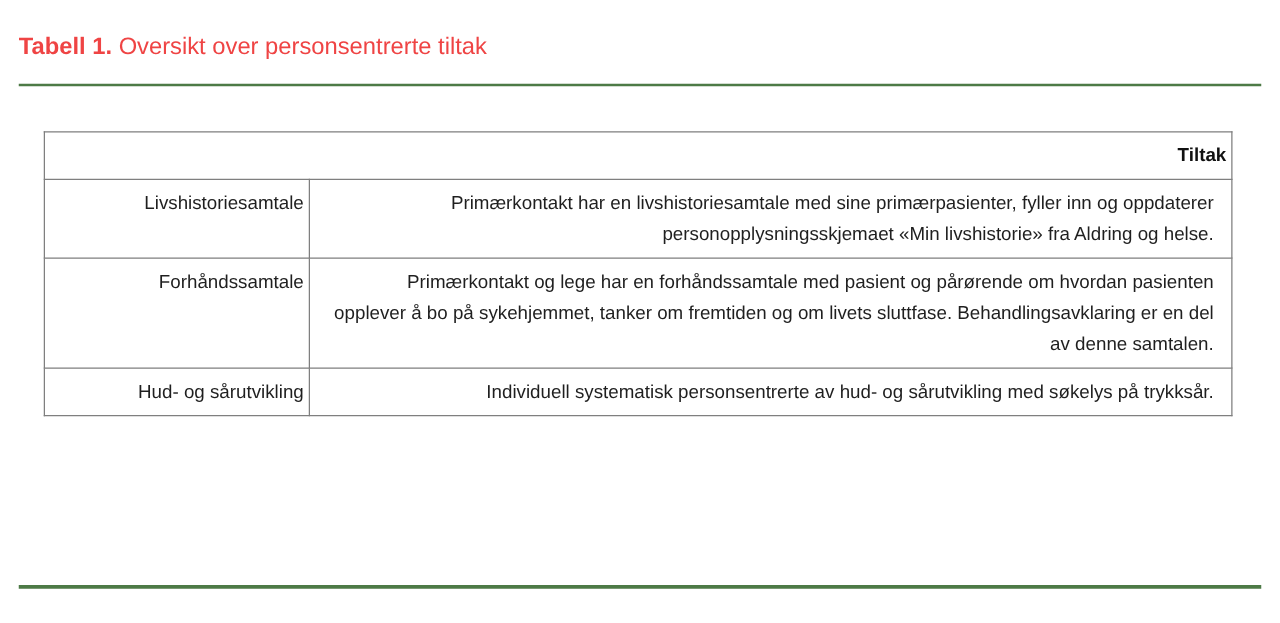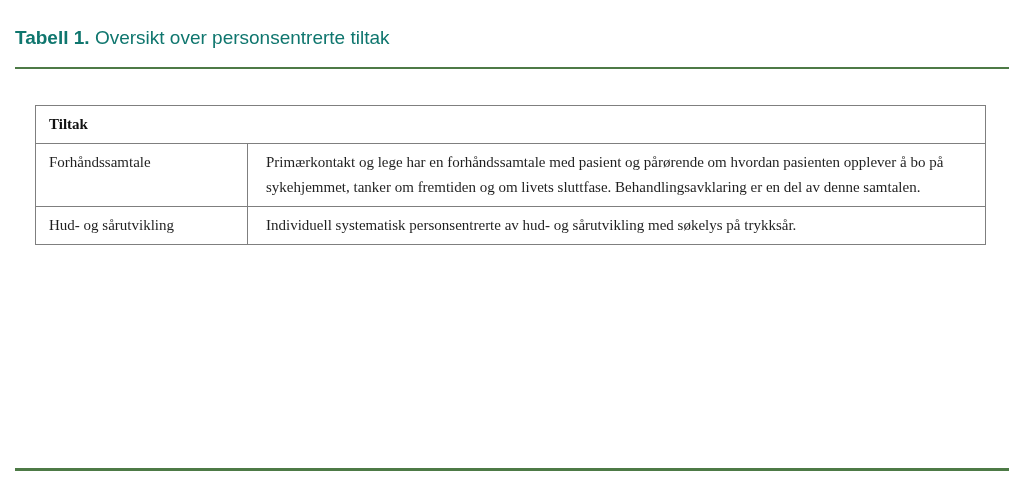--- a/index.html
+++ b/index.html
@@ -15,21 +15,21 @@
     font-family: "Liberation Sans", sans-serif;
     color: #1a1a1a;
     overflow: hidden;
   }
   .title {
     position: absolute;
     left: 15px;
     top: 26px;
     font-size: 19px;
     line-height: 24px;
-    color: #0f766e;
+    color: #ef4444;
     white-space: nowrap;
   }
   .title .bold { font-weight: bold; }
   .rule {
     position: absolute;
     left: 15px;
     width: 994px;
     background: #4d7a46;
   }
   .rule-top { top: 67px; height: 2px; }
@@ -43,24 +43,23 @@
     table-layout: fixed;
     font-size: 15px;
   }
   table.tiltak-table col.c1 { width: 212px; }
   table.tiltak-table th,
   table.tiltak-table td {
     border: 1px solid #7f7f7f;
     padding: 6px 4px 6px 13px;
     vertical-align: top;
     line-height: 25px;
-    text-align: left;
+    text-align: right;
     font-weight: normal;
     color: #1f1f1f;
-    font-family: Liberation Serif, serif;
   }
   table.tiltak-table td.desc { padding-left: 18px; padding-right: 14px; }
   table.tiltak-table th.head {
     font-weight: bold;
     color: #111111;
     height: 24px;
   }
   tr.r1 td { height: 28px; }
 </style>
 </head>
@@ -77,20 +76,24 @@
   <table class="tiltak-table">
     <colgroup>
       <col class="c1">
       <col class="c2">
     </colgroup>
     <tbody>
         <tr>
       <th class="head" colspan="2">Tiltak</th>
     </tr>
     <tr>
+      <td>Livshistoriesamtale</td>
+      <td class="desc">Primærkontakt har en livshistoriesamtale med sine primærpasienter, fyller inn og oppdaterer personopplysningsskjemaet «Min livshistorie» fra Aldring og helse.</td>
+    </tr>
+    <tr>
       <td>Forhåndssamtale</td>
       <td class="desc">Primærkontakt og lege har en forhåndssamtale med pasient og pårørende om hvordan pasienten opplever å bo på sykehjemmet, tanker om fremtiden og om livets sluttfase. Behandlingsavklaring er en del av denne samtalen.</td>
     </tr>
     <tr>
       <td>Hud- og sårutvikling</td>
       <td class="desc">Individuell systematisk personsentrerte av hud- og sårutvikling med søkelys på trykksår.</td>
     </tr>
   </tbody>
     </table>
 

